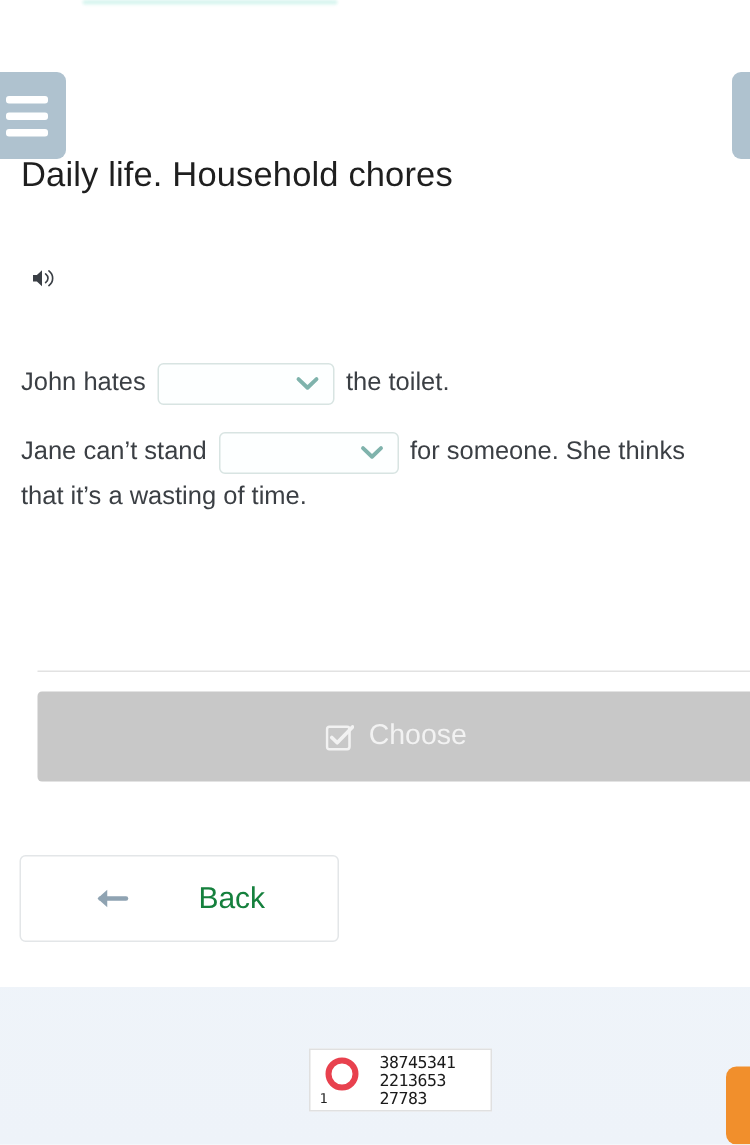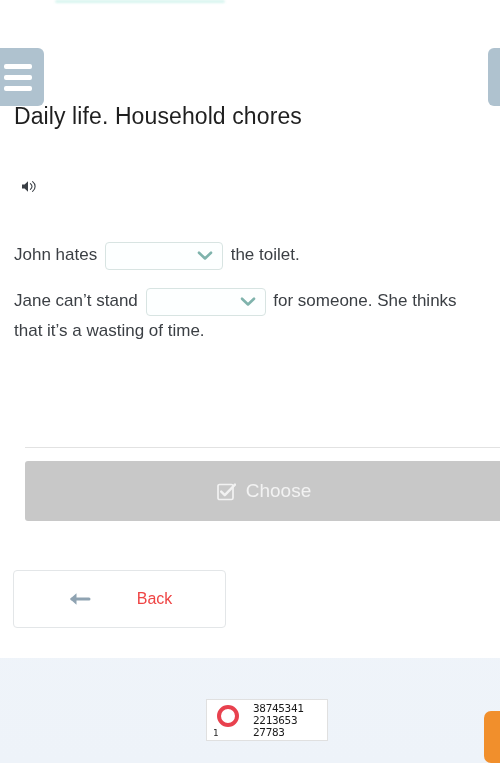--- a/index.html
+++ b/index.html
@@ -204,22 +204,22 @@
     border: 1px solid #e3e6e8;
     border-radius: 4px;
     display: flex;
     align-items: center;
     justify-content: center;
     gap: 46px;
     cursor: pointer;
     box-sizing: border-box;
   }
   .back-label {
-    font-size: 16px;
-    color: #ef4444;
+    font-size: 20px;
+    color: #15803d;
     font-family: "Liberation Sans", sans-serif;
   }
   .back-arrow { line-height: 0; }
 
   
   .counter {
     position: absolute;
     left: 206px;
     top: 699px;
     width: 122px;

